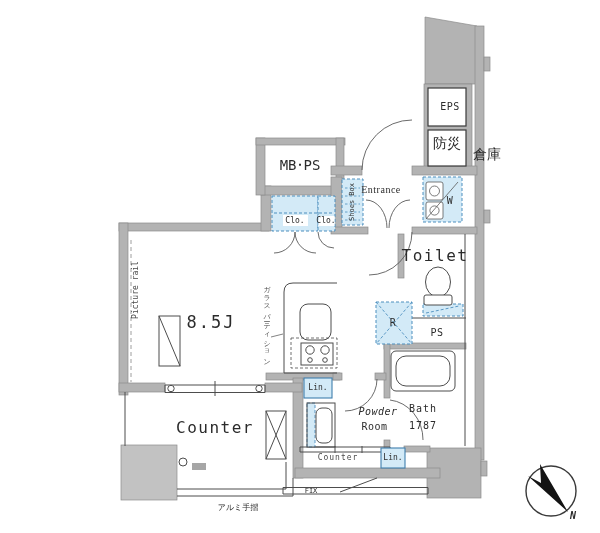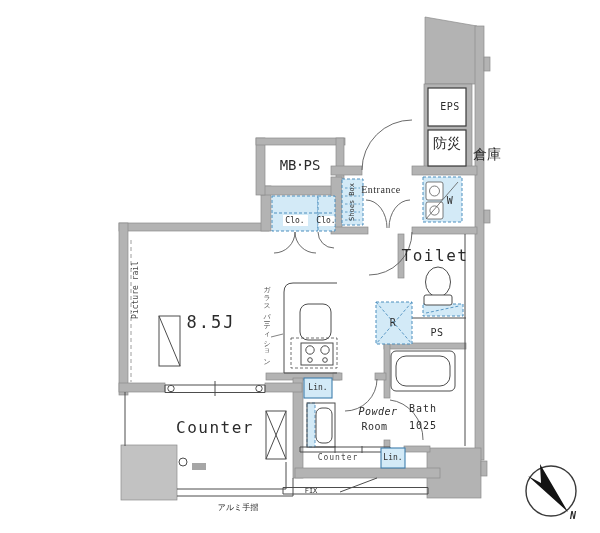--- a/index.html
+++ b/index.html
@@ -182,21 +182,21 @@
     <circle cx="551" cy="491" r="25" fill="#ffffff" stroke="#3a3a3a" stroke-width="1.4"></circle>
     <polygon points="568,512 528,476 541,483 540,464" fill="#141414"></polygon>
   </g>
 </svg>
 
   <span class="lbl f-num" style="left:211px;top:322px;">8.5J</span>
   <span class="lbl f-md" style="left:215px;top:428px;">Counter</span>
   <span class="lbl f-sm" style="left:381px;top:190px;font-family:Liberation Serif, serif;">Entrance</span>
   <span class="lbl f-md" style="left:435px;top:256px;">Toilet</span>
   <span class="lbl f-rm" style="left:423px;top:409px;">Bath</span>
-  <span class="lbl f-rm" style="left:423px;top:426px;">1025</span>
+  <span class="lbl f-rm" style="left:423px;top:426px;">1787</span>
   <span class="lbl f-sm" style="left:378px;top:412px;font-style:italic;">Powder</span>
   <span class="lbl f-sm" style="left:356px;top:427px;padding-left:37px;">Room</span>
   <span class="lbl f-xs" style="left:300px;top:165px;">MB･PS</span>
   <span class="lbl f-sm" style="left:428px;top:107px;margin-left:22px;">EPS</span>
   <span class="lbl f-xs" style="left:447px;top:143px;">防災</span>
   <span class="lbl f-xs" style="left:447px;top:154px;margin-left:40px;">倉庫</span>
   <span class="lbl f-xxs" style="left:295px;top:221px;">Clo.</span>
   <span class="lbl f-xxs" style="left:326px;top:221px;">Clo.</span>
   <span class="lbl f-tiny rot" style="left:352px;top:202px;">Shoes Box</span>
   <span class="lbl f-sm" style="left:450px;top:201px;">W</span>

